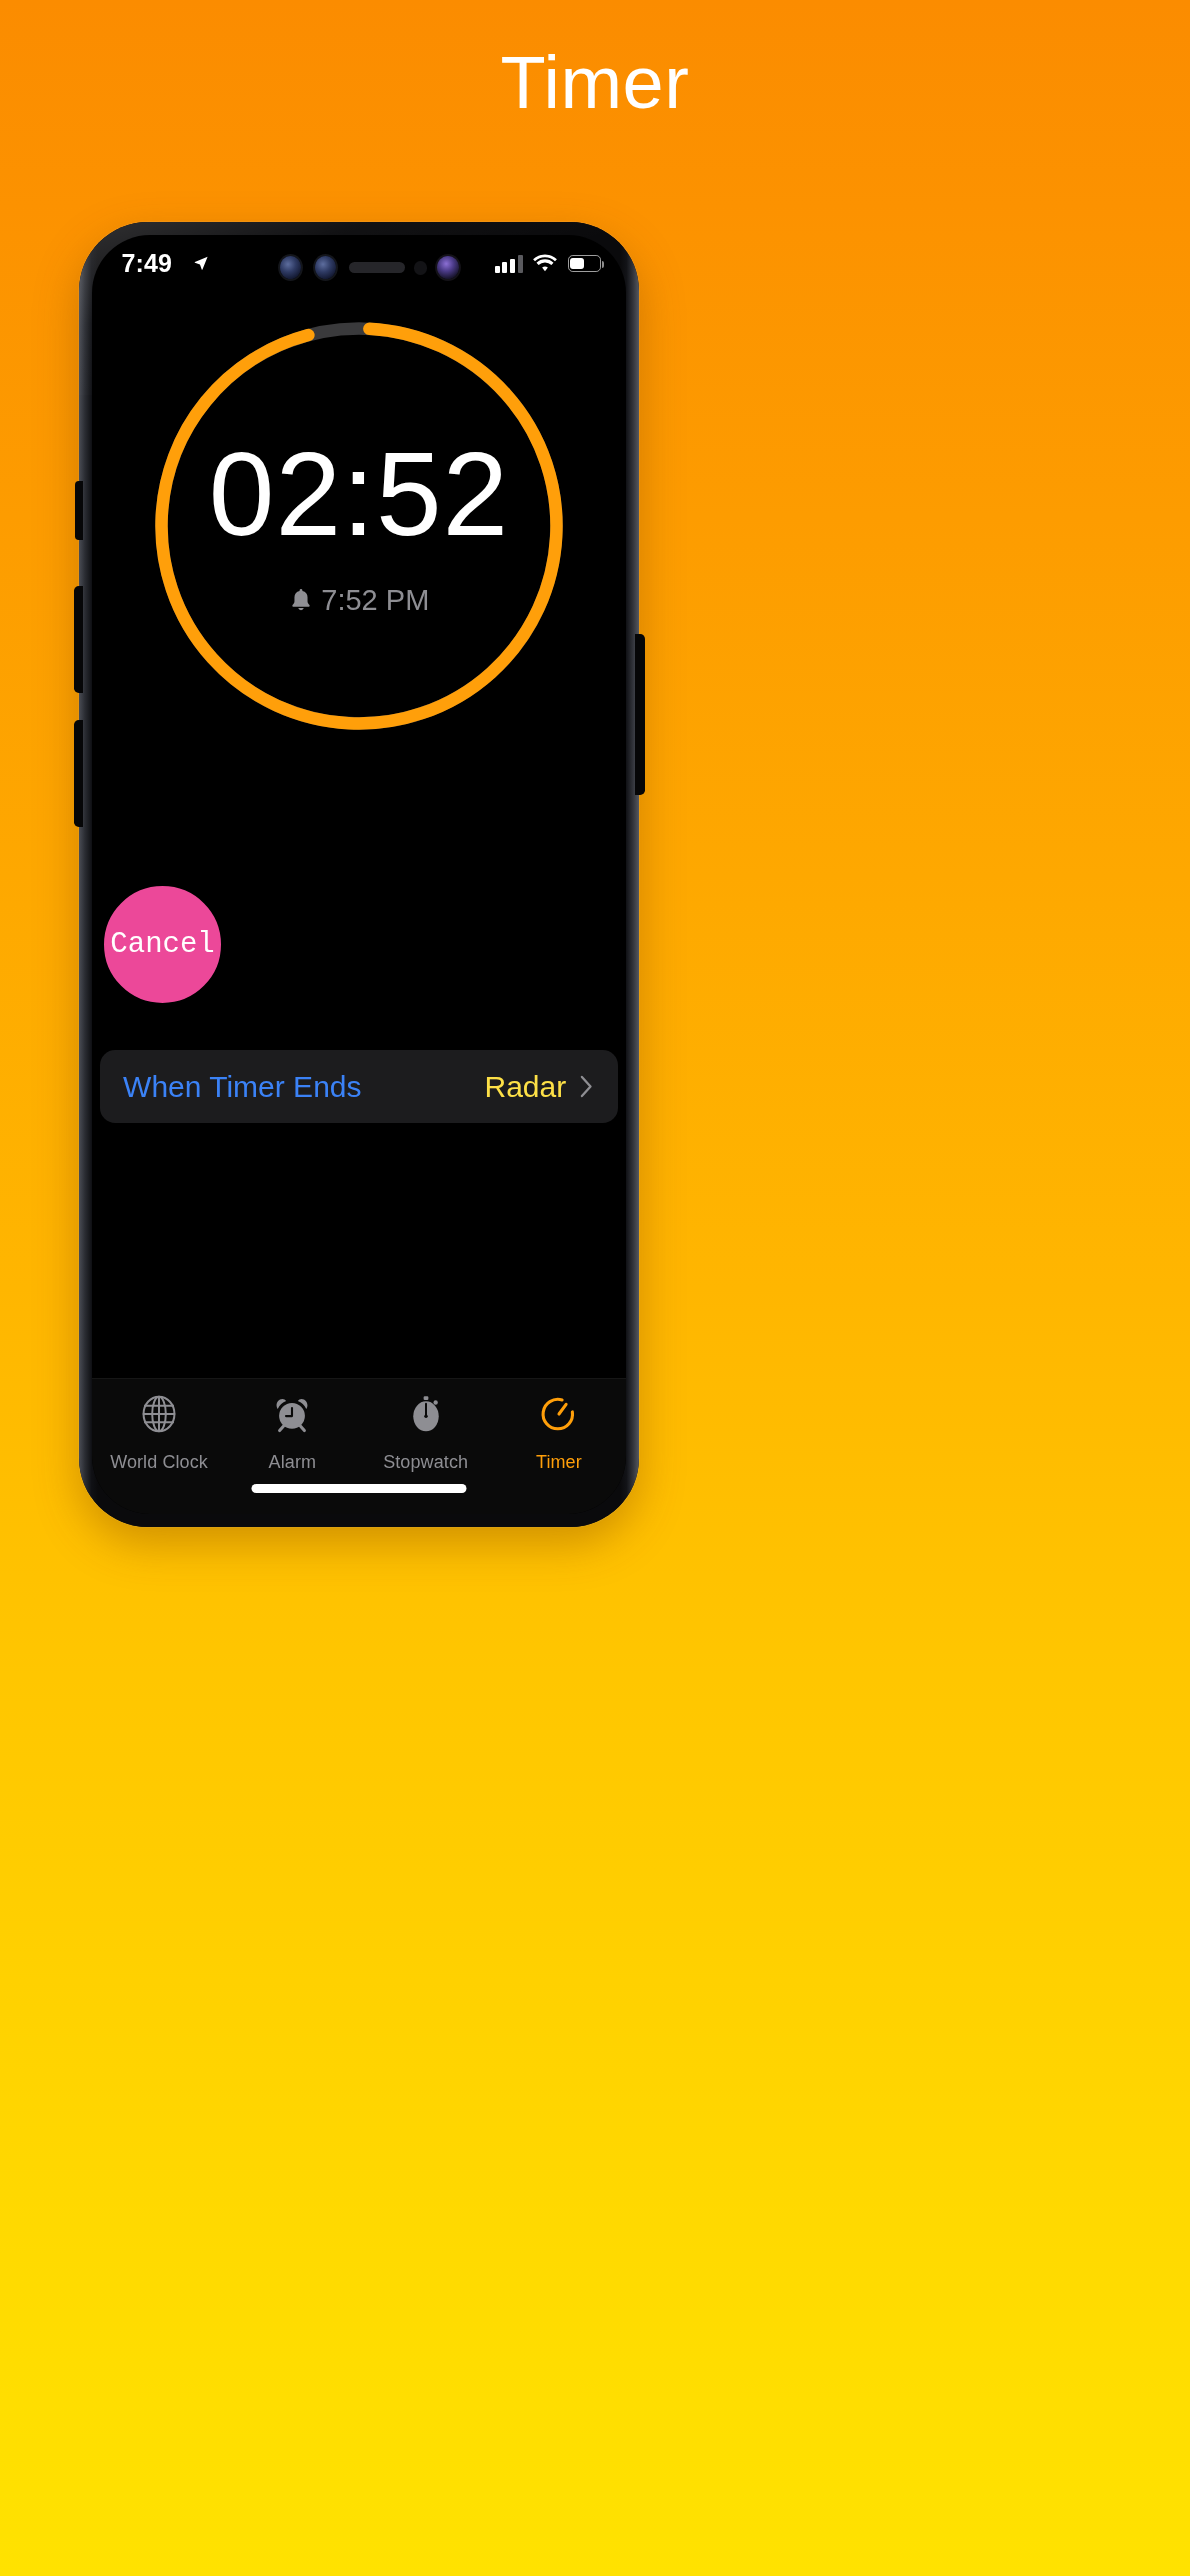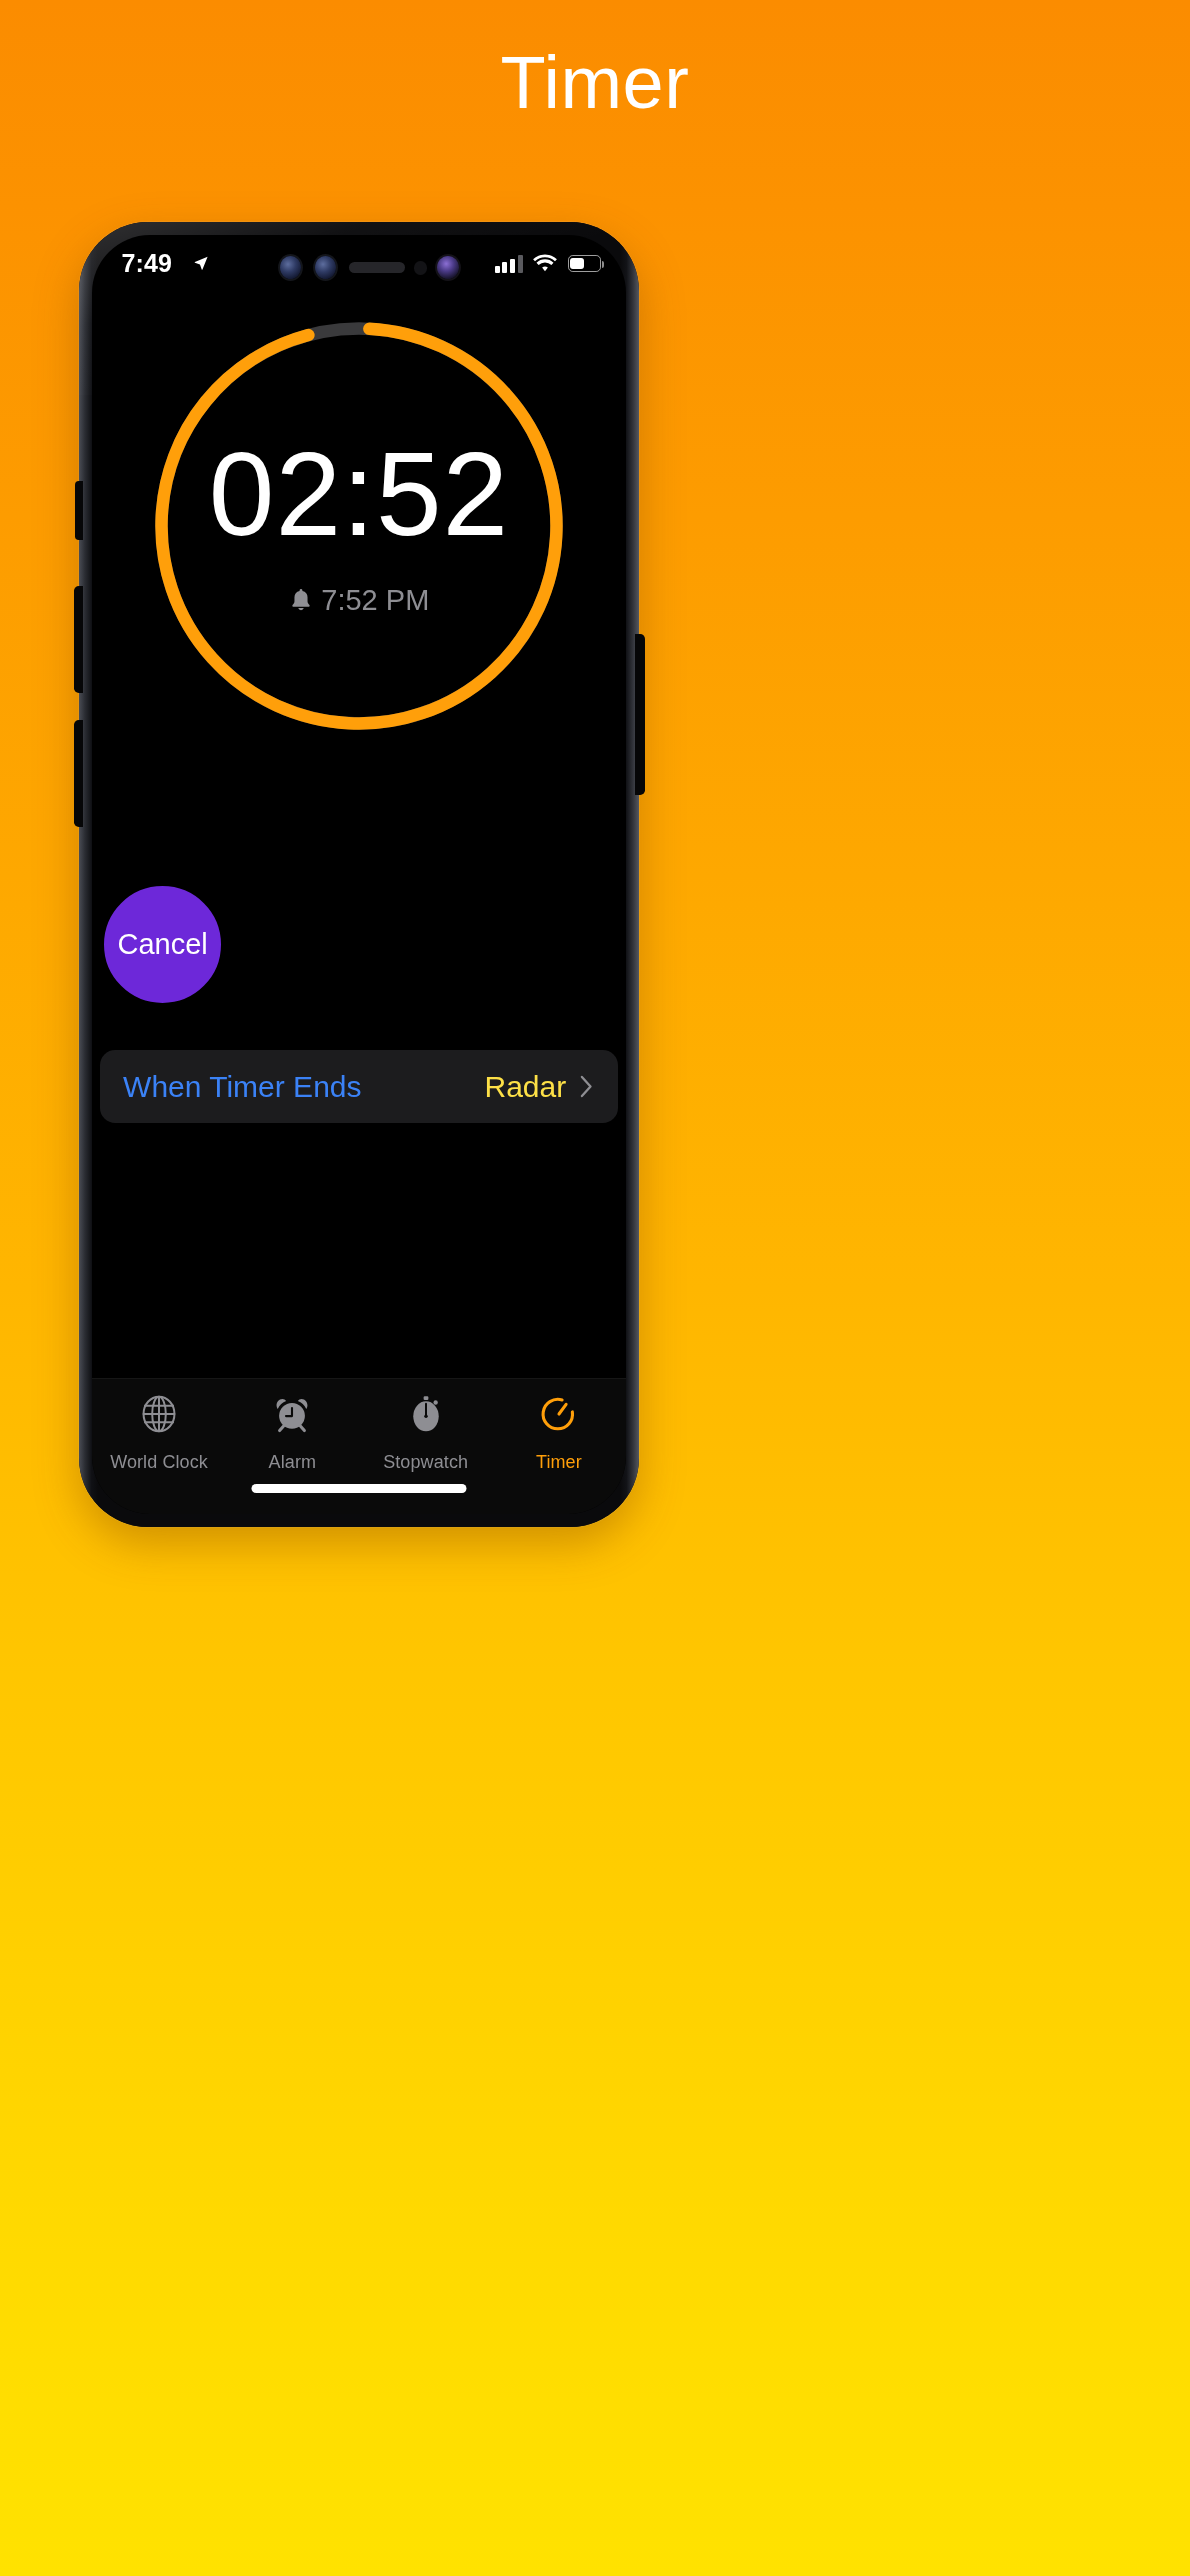--- a/index.html
+++ b/index.html
@@ -160,21 +160,21 @@
     padding:0 7.7px;
   }
   .action-btn{
     width:125px; height:125px; border-radius:50%;
     display:flex; align-items:center; justify-content:center;
     font-size:29px; font-weight:400;
     border:4.8px solid #000000;
     cursor:pointer;
     user-select:none;
   }
-  #cancel-button{ background:#6d28d9; color:#ffffff; }
+  #cancel-button{ background:#ec4899; color:#ffffff;font-family:Liberation Mono, monospace; }
   #pause-button { background:#4a3510; color:#FF9F0A; }
 
   
   #timer-ends-row{
     position:absolute; left:7.7px; top:759px;
     width:calc(100% - 15.3px);
     height:73px;
     background:#1c1c1e;
     border-radius:15.3px;
     display:flex; align-items:center; justify-content:space-between;

